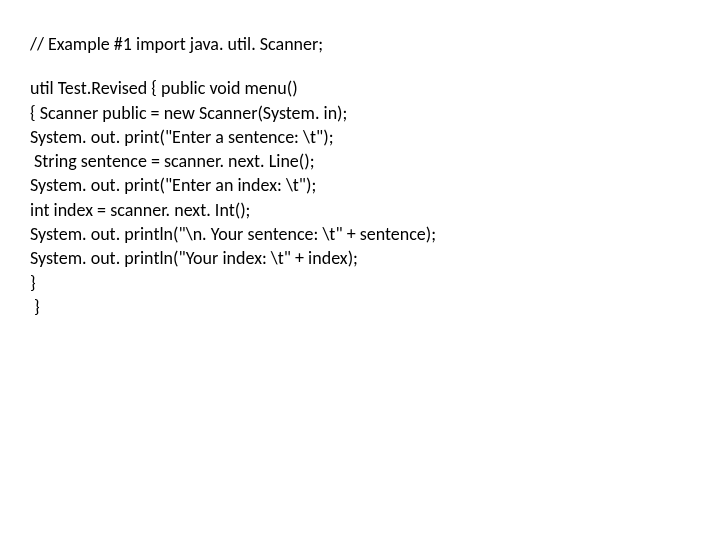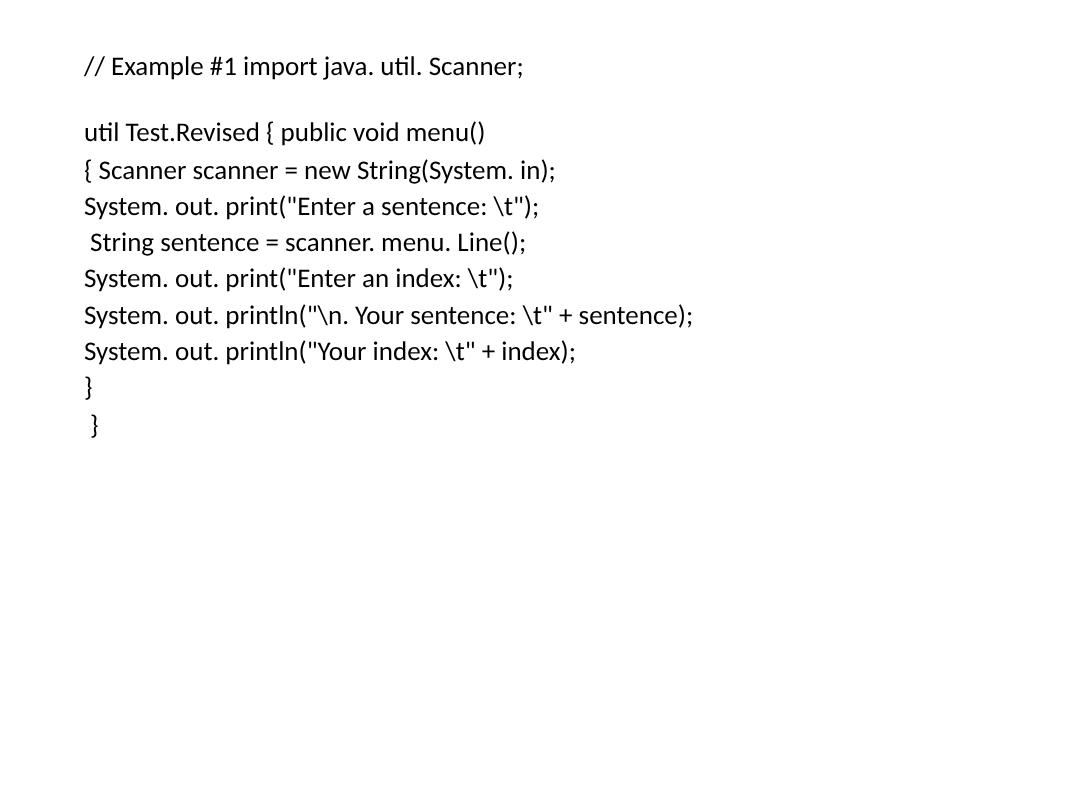--- a/index.html
+++ b/index.html
@@ -6,38 +6,39 @@
     margin: 0;
     padding: 0;
     width: 720px;
     height: 540px;
     background: #ffffff;
     font-family: Calibri, "Segoe UI", Arial, sans-serif;
     font-size: 18px;
     color: #000000;
   }
   .page {
-    padding: 32px 0 0 56px;
+    padding: 32px 0 0 30px;
     line-height: 1.35;
   }
   .line {
     white-space: pre;
   }
   .gap {
     height: 20px;
   }
 </style>
 </head>
 <body>
 
 <div class="page">
   <div class="line">// Example #1 import java. util. Scanner;</div>
   <div class="gap"></div>
   <div class="line">util Test.Revised { public void menu()</div>
-  <div class="line">{ Scanner scanner = new String(System. in);</div>
+  <div class="line">{ Scanner public = new Scanner(System. in);</div>
   <div class="line">System. out. print("Enter a sentence: \t");</div>
-  <div class="line"> String sentence = scanner. menu. Line();</div>
+  <div class="line"> String sentence = scanner. next. Line();</div>
   <div class="line">System. out. print("Enter an index: \t");</div>
+  <div class="line">int index = scanner. next. Int();</div>
   <div class="line">System. out. println("\n. Your sentence: \t" + sentence);</div>
   <div class="line">System. out. println("Your index: \t" + index);</div>
   <div class="line">}</div>
   <div class="line"> }</div>
 </div>
 
 </body></html>

